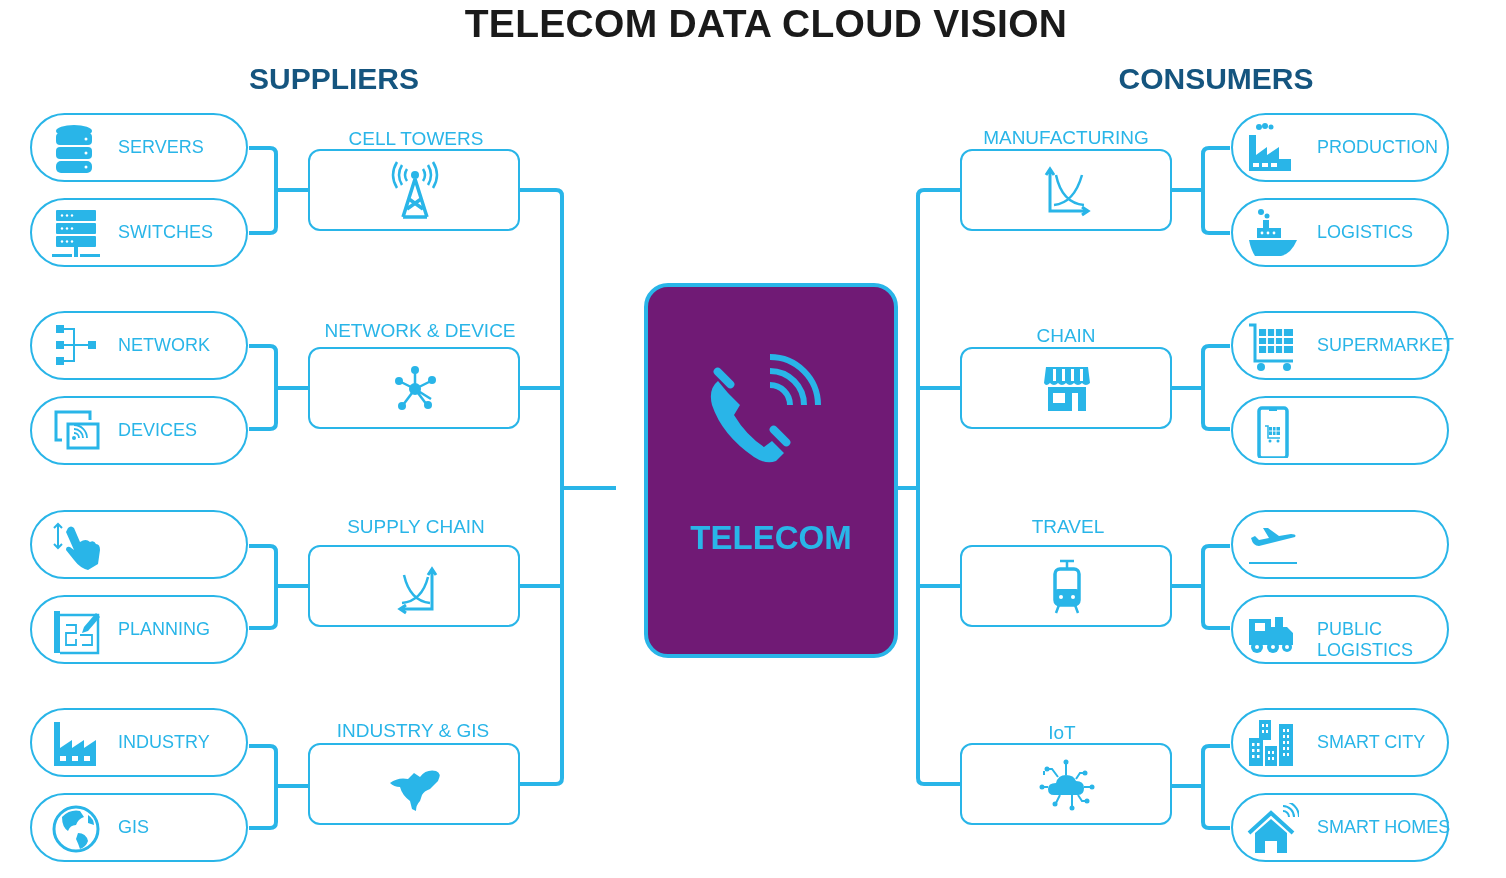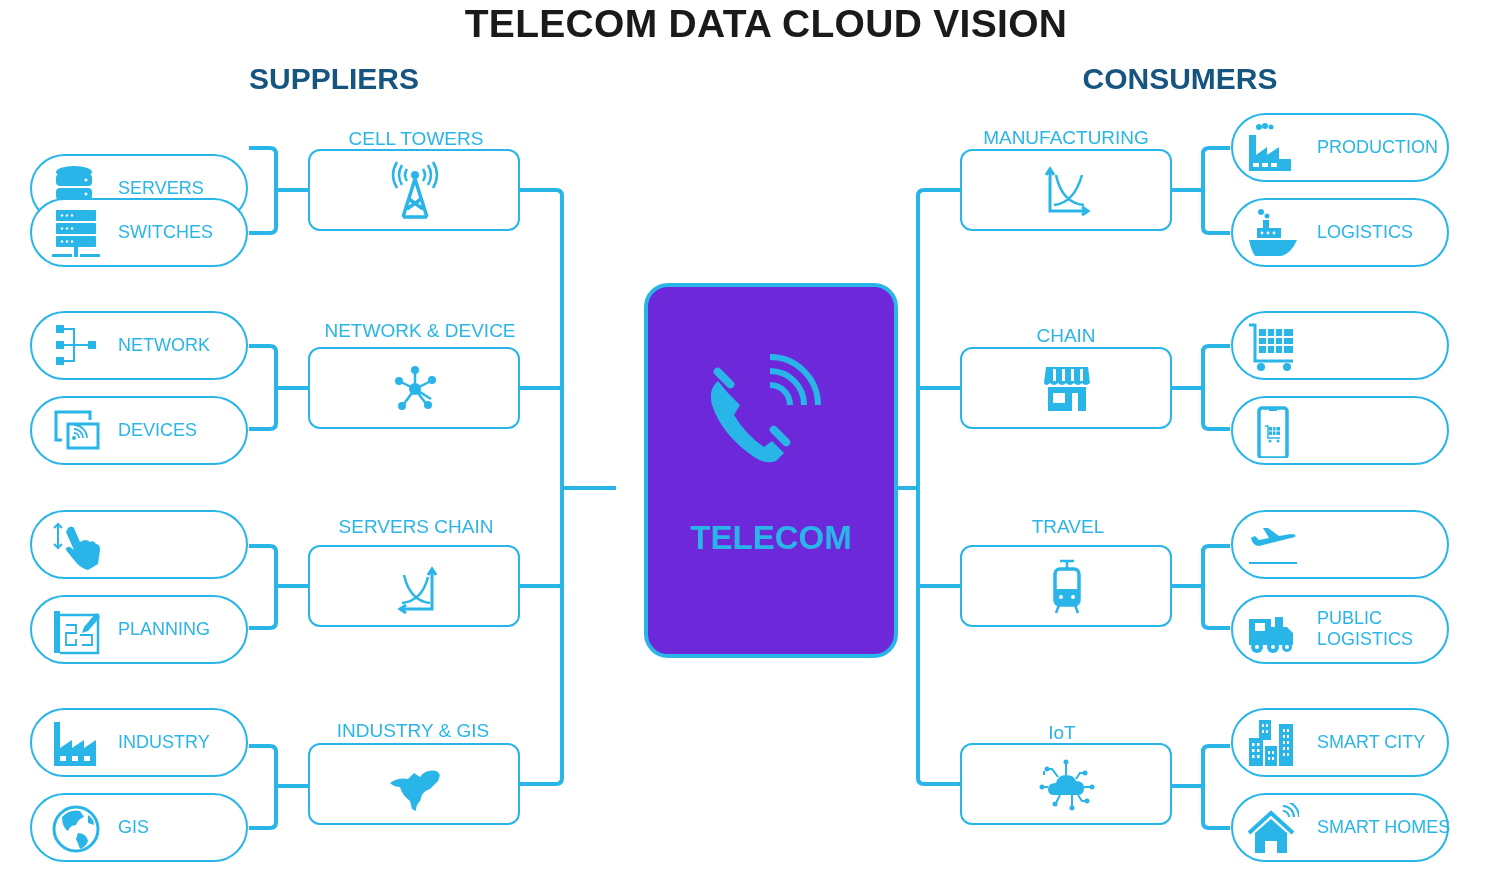--- a/index.html
+++ b/index.html
@@ -1,31 +1,31 @@
 <!DOCTYPE html>
 <html><head>
 <meta charset="utf-8">
 <style>
   html, body { margin: 0; padding: 0; background: #ffffff; }
   body { width: 1506px; height: 878px; position: relative; overflow: hidden; font-family: "Liberation Sans", sans-serif; }
   .abs { position: absolute; margin-left: 28px; }
   #title { left: 0; width: 1476px; top: 2px; text-align: center; font-weight: bold; font-size: 39px; color: #1a1a1a; letter-spacing: 0.3px; }
   .section-title { top: 62px; font-weight: bold; font-size: 30px; color: #15557f; text-align: center; width: 400px; }
   #suppliers-title { left: 106px; }
-  #consumers-title { left: 952px; text-align: center; }
+  #consumers-title { left: 988px; text-align: center; }
   #wires { position: absolute; left: 0; top: 0; width: 1506px; height: 878px; }
   .pill { position: absolute; width: 218px; height: 69px; border: 2px solid #29b5e8; border-radius: 36px; box-sizing: border-box; background: #fff; }
   .pill .ico { position: absolute; left: 20px; top: 8px; width: 52px; height: 52px; }
   .pill .lbl { position: absolute; left: 86px; top: 0; height: 65px; display: flex; align-items: center; font-size: 18px; color: #29b5e8; line-height: 21px; white-space: nowrap; }
   .pill.right .ico { left: 14px; }
   .pill.right .lbl { left: 84px; }
   .cat { position: absolute; width: 212px; height: 82px; border: 2px solid #29b5e8; border-radius: 12px; box-sizing: border-box; background: #fff; }
   .cat .ico { position: absolute; left: 76px; top: 10px; width: 58px; height: 60px; }
   .cat-label { position: absolute; width: 260px; text-align: center; font-size: 19px; color: #29b5e8; }
-  #hub { left: 616px; top: 283px; width: 254px; height: 375px; border: 4px solid #29b5e8; border-radius: 24px; box-sizing: border-box; background: #6d28d9; }
+  #hub { left: 616px; top: 283px; width: 254px; height: 375px; border: 4px solid #29b5e8; border-radius: 24px; box-sizing: border-box; background: #701a75; }
   #hub-icon { position: absolute; left: 56px; top: 66px; width: 130px; height: 120px; }
   #hub-label { position: absolute; left: 0; width: 246px; top: 232px; text-align: center; font-size: 33px; font-weight: bold; color: #29b5e8; }
   svg .f { fill: #29b5e8; }
   svg .s { fill: none; stroke: #29b5e8; }
 </style>
 </head>
 <body>
 
 <div id="title" class="abs">TELECOM DATA CLOUD VISION</div>
 <div id="suppliers-title" class="abs section-title">SUPPLIERS</div>
@@ -63,21 +63,21 @@
 </div>
 
 <div class="cat-label" style="left:286px; top:128px;">CELL TOWERS</div>
 <div class="cat" style="left:308px; top:149px;">
   <svg class="ico" viewBox="0 0 58 60">
     <circle class="f" cx="29" cy="14" r="4"></circle>
     <path class="s" stroke-width="2.5" d="M21 8 Q17 14 21 20 M37 8 Q41 14 37 20 M16 4 Q10 14 16 24 M42 4 Q48 14 42 24 M11 1 Q3 14 11 27 M47 1 Q55 14 47 27"></path>
     <path class="s" stroke-width="3.5" stroke-linejoin="round" d="M29 18 L17 56 M29 18 L41 56 M23 38 L37 48 M35 38 L21 48 M17 56 L41 56"></path>
   </svg>
 </div>
-<div class="pill" style="left:30px; top:113px;margin-top:41px;">
+<div class="pill" style="left:30px; top:113px;">
   <svg class="ico" viewBox="0 0 52 52">
     <ellipse class="f" cx="22" cy="8" rx="18" ry="6"></ellipse>
     <rect class="f" x="4" y="10" width="36" height="12" rx="4"></rect>
     <rect class="f" x="4" y="24" width="36" height="12" rx="4"></rect>
     <rect class="f" x="4" y="38" width="36" height="12" rx="5"></rect>
     <circle fill="#fff" cx="34" cy="16" r="1.5"></circle>
       <circle fill="#fff" cx="34" cy="30" r="1.5"></circle>
       <circle fill="#fff" cx="34" cy="44" r="1.5"></circle>
   </svg>
   <div class="lbl">SERVERS</div>
@@ -133,21 +133,21 @@
 <div class="pill" style="left:30px; top:396px;">
   <svg class="ico" viewBox="0 0 52 52">
     <path class="s" stroke-width="3" d="M10 34 H4 V6 H38 V14"></path>
     <rect class="s" stroke-width="3" x="16" y="18" width="30" height="24"></rect>
     <circle class="f" cx="22" cy="32" r="2"></circle>
     <path class="s" stroke-width="1.8" d="M22 27 A5 5 0 0 1 27 32 M22 23 A9 9 0 0 1 31 32 M22 19 A13 13 0 0 1 35 32"></path>
   </svg>
   <div class="lbl">DEVICES</div>
 </div>
 
-<div class="cat-label" style="left:286px; top:516px;">SERVERS CHAIN</div>
+<div class="cat-label" style="left:286px; top:516px;">SUPPLY CHAIN</div>
 <div class="cat" style="left:308px; top:545px;">
   <svg class="ico" viewBox="0 0 58 60">
     <path class="s" stroke-width="3" d="M46 12 V52 H14 M42 18 L46 12 L50 18 M20 48 L14 52 L20 56"></path>
     <path class="s" stroke-width="2.5" d="M18 18 Q24 44 44 46 M42 20 Q36 44 16 46"></path>
   </svg>
 </div>
 <div class="pill" style="left:30px; top:510px;">
   <svg class="ico" viewBox="0 0 52 52">
     <path class="s" stroke-width="2" d="M6 4 V28 M2 8 L6 4 L10 8 M2 24 L6 28 L10 24"></path>
     <path class="f" d="M16 8 Q19 5 22 8 L28 22 Q34 18 38 22 Q42 20 44 24 Q48 24 48 30 L46 44 L36 50 Q28 48 22 40 L14 30 Q14 26 18 27 L22 30 L14 12 Z"></path>
@@ -240,20 +240,21 @@
 <div class="pill right" style="left:1231px; top:311px;">
   <svg class="ico" viewBox="0 0 52 52">
     <path class="s" stroke-width="3" d="M2 4 H8 V40 H46"></path>
     <rect class="f" x="12" y="8" width="34" height="24"></rect>
     <g stroke="#fff" stroke-width="1.8">
         <path d="M12 16 H46 M12 24 H46 M20 8 V32 M28 8 V32 M36 8 V32"></path>
       </g>
     <circle class="f" cx="14" cy="46" r="4"></circle>
       <circle class="f" cx="40" cy="46" r="4"></circle>
   </svg>
+  <div class="lbl">SUPERMARKET</div>
 </div>
 <div class="pill right" style="left:1231px; top:396px;">
   <svg class="ico" viewBox="0 0 52 52">
     <rect class="s" stroke-width="3.5" x="12" y="2" width="28" height="50" rx="3"></rect>
     <rect class="f" x="22" y="3" width="8" height="2"></rect>
     <path class="s" stroke-width="1.5" d="M18 20 H21 V32 H33"></path>
     <rect class="f" x="22" y="21" width="11" height="8"></rect>
     <g stroke="#fff" stroke-width="0.9">
         <path d="M22 25 H33 M25.5 21 V29 M29 21 V29"></path>
       </g>
@@ -283,21 +284,21 @@
   <svg class="ico" viewBox="0 0 52 52">
     <path class="f" d="M2 14 H24 V22 H28 V12 H36 V22 H40 L46 28 V40 H2 Z"></path>
     <rect fill="#fff" x="8" y="18" width="10" height="8"></rect>
     <circle class="f" cx="10" cy="42" r="6"></circle>
       <circle class="f" cx="26" cy="42" r="6"></circle>
       <circle class="f" cx="40" cy="42" r="5"></circle>
     <circle fill="#fff" cx="10" cy="42" r="2"></circle>
       <circle fill="#fff" cx="26" cy="42" r="2"></circle>
       <circle fill="#fff" cx="40" cy="42" r="2"></circle>
   </svg>
-  <div class="lbl" style="display:block; padding-top:11px; height:auto;">
+  <div class="lbl" style="display:block; padding-top:22px; height:auto;">
     <div>PUBLIC</div>
     <div>LOGISTICS</div>
   </div>
 </div>
 
 <div class="cat-label" style="left:932px; top:722px;">IoT</div>
 <div class="cat" style="left:960px; top:743px;">
   <svg class="ico" viewBox="0 0 58 60">
     <path class="f" d="M16 40 Q10 40 10 34 Q10 28 18 28 Q20 20 28 20 Q36 20 38 26 Q46 26 46 33 Q46 40 40 40 Z"></path>
     <g class="s" stroke-width="2">

